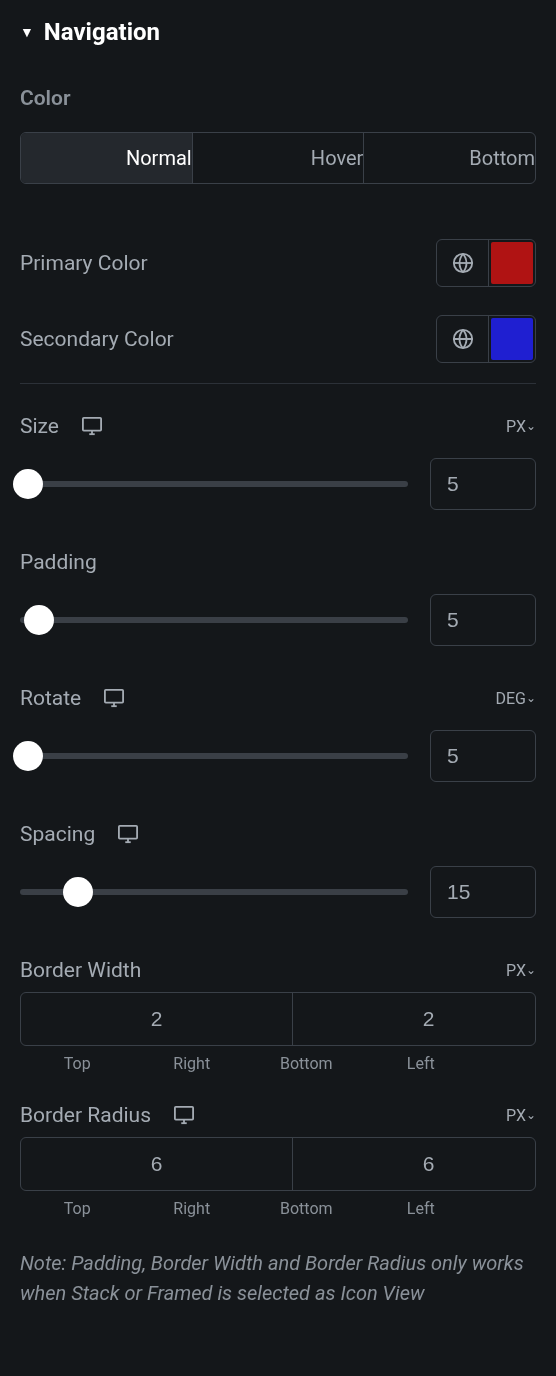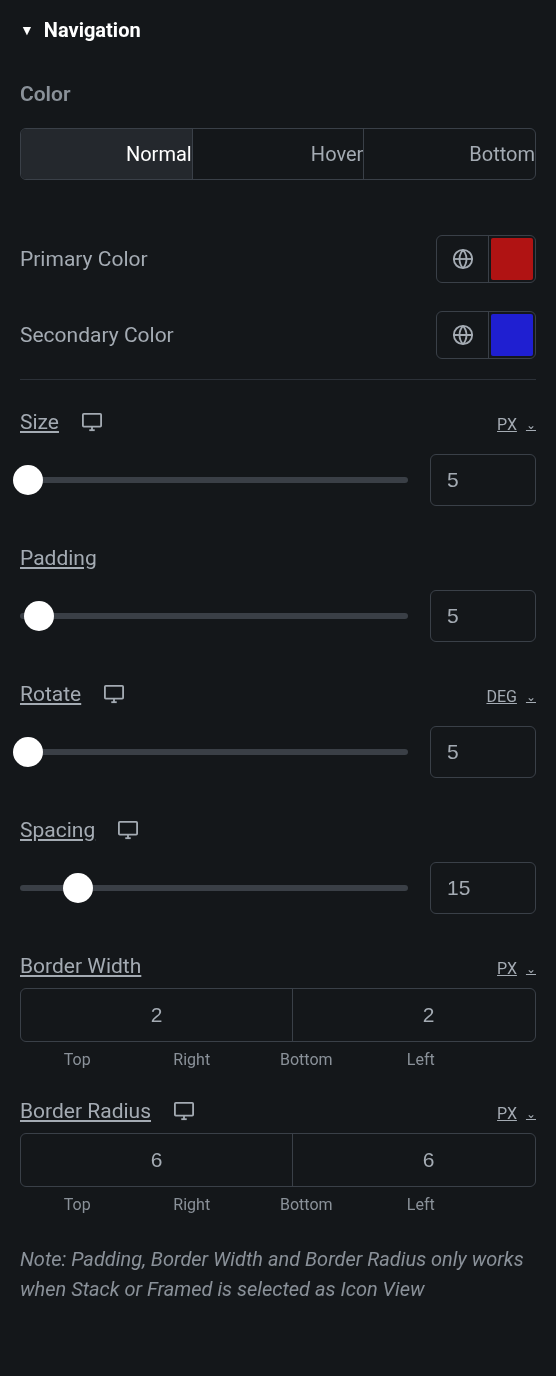--- a/index.html
+++ b/index.html
@@ -20,21 +20,21 @@
     align-items: center;
     gap: 10px;
     margin-bottom: 40px;
   }
   .caret {
     color: #fff;
     font-size: 14px;
   }
   .panel-title {
     color: #fff;
-    font-size: 20px;
+    font-size: 24px;
     font-weight: 700;
   }
   .section-label {
     color: #8a9199;
     font-size: 21px;
     font-weight: 600;
     margin-bottom: 22px;
   }
   .tabs {
     display: flex;
@@ -89,43 +89,42 @@
     margin: 2px;
     border-radius: 2px;
   }
   .divider {
     border: none;
     border-top: 1px solid #2c3138;
     margin: 10px 0 30px 0;
   }
   .control-row-top {
     display: flex;
-    align-items: flex-end;
+    align-items: center;
     justify-content: space-between;
     margin-bottom: 20px;
-    text-decoration: underline;
   }
   .ctrl-left {
     display: flex;
     align-items: center;
     gap: 22px;
   }
   .ctrl-label {
     font-size: 21px;
     color: #a4abb3;
   }
   .monitor-icon {
     color: #a4abb3;
   }
   .unit {
     font-size: 16px;
     color: #a4abb3;
     display: flex;
     align-items: center;
-    gap: 9px;
+    gap: 0;
   }
   .slider-row {
     display: flex;
     align-items: center;
     gap: 22px;
     margin-bottom: 40px;
   }
   .slider-track {
     flex: 1;
     height: 6px;

